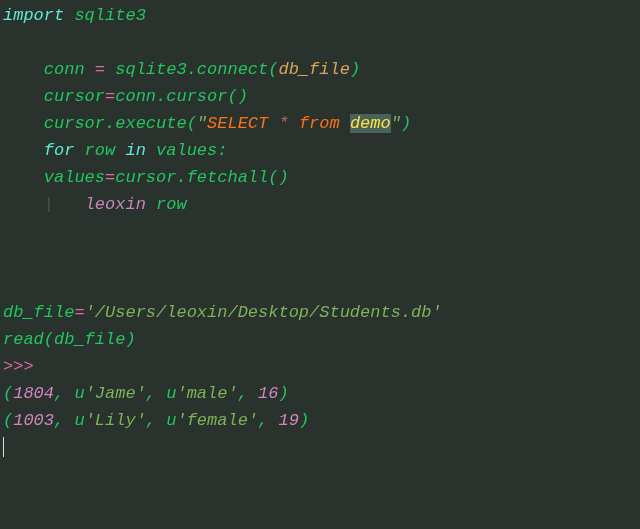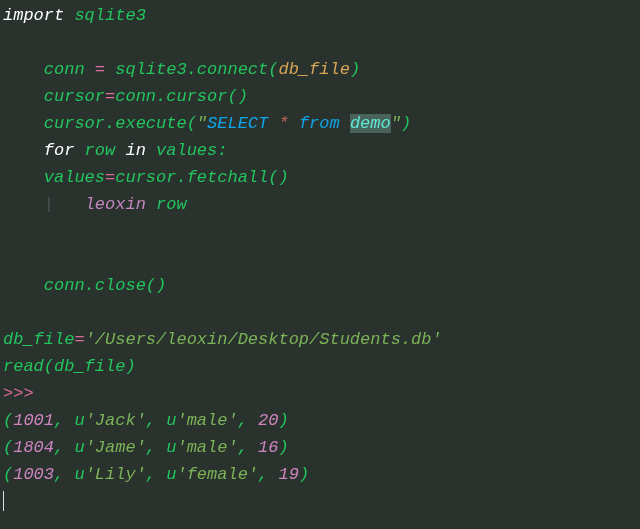--- a/index.html
+++ b/index.html
@@ -1,28 +1,28 @@
 <!DOCTYPE html>
 <html><head>
   <meta charset="utf-8">
   <style>
     body{margin:0;width:640px;height:529px;background:#2a322e;font-family:Monaco,Consolas,'Courier New',monospace;font-size:17px;line-height:27px;font-style:italic;overflow:hidden}
     .code-area{padding:2px 3px;position:relative}
     .ln{white-space:pre;height:27px}
     .tok{display:inline}
-    .c-kw{color:#ffffff}
+    .c-kw{color:#5eead4}
     .c-kw2{color:#c586c0}
     .c-fn{color:#4dc5a3}
     .c-par{color:#d8a657}
     .c-var{color:#22c55e}
     .c-op{color:#e06b9f}
     .c-str{color:#7bb357}
-    .c-sqlkw{color:#0ea5e9}
+    .c-sqlkw{color:#f97316}
     .c-sqlstar{color:#c0655a}
-    .c-sqltbl{color:#5eead4;background:#4a635a}
+    .c-sqltbl{color:#fde047;background:#4a635a}
     .c-num{color:#cf85c0}
     .c-pr{color:#e06b9f}
     .indent-guide{color:#4a524e}
     .cursor{display:inline-block;width:1px;height:20px;background:#ddd;vertical-align:text-bottom}
   </style>
 </head>
 <body>
 
 <div class="code-area">
 
@@ -40,31 +40,29 @@
 <div class="ln"><span class="tok">    </span><span class="tok c-kw">for</span><span class="tok c-var"> row </span><span class="tok c-kw">in</span><span class="tok c-var"> values:</span></div>
 
 <div class="ln"><span class="tok">    </span><span class="tok c-var">values</span><span class="tok c-op">=</span><span class="tok c-var">cursor.fetchall()</span></div>
 
 <div class="ln"><span class="tok">    </span><span class="tok indent-guide">|   </span><span class="tok c-kw2">leoxin</span><span class="tok c-var"> row</span></div>
 
 <div class="ln"></div>
 
 <div class="ln"><span class="tok">    </span></div>
 
-<div class="ln"><span class="tok">    </span><span class="tok c-var">conn.close()</span></div>
 
 <div class="ln"></div>
 
 <div class="ln"><span class="tok c-var">db_file</span><span class="tok c-op">=</span><span class="tok c-str">'/Users/leoxin/Desktop/Students.db'</span></div>
 
 <div class="ln"><span class="tok c-var">read(db_file)</span></div>
 
 <div class="ln"><span class="tok c-pr">&gt;&gt;&gt;</span></div>
 
-<div class="ln"><span class="tok c-var">(</span><span class="tok c-num">1001</span><span class="tok c-var">, u</span><span class="tok c-str">'Jack'</span><span class="tok c-var">, u</span><span class="tok c-str">'male'</span><span class="tok c-var">, </span><span class="tok c-num">20</span><span class="tok c-var">)</span></div>
 
 <div class="ln"><span class="tok c-var">(</span><span class="tok c-num">1804</span><span class="tok c-var">, u</span><span class="tok c-str">'Jame'</span><span class="tok c-var">, u</span><span class="tok c-str">'male'</span><span class="tok c-var">, </span><span class="tok c-num">16</span><span class="tok c-var">)</span></div>
 
 <div class="ln"><span class="tok c-var">(</span><span class="tok c-num">1003</span><span class="tok c-var">, u</span><span class="tok c-str">'Lily'</span><span class="tok c-var">, u</span><span class="tok c-str">'female'</span><span class="tok c-var">, </span><span class="tok c-num">19</span><span class="tok c-var">)</span></div>
 
 <div class="ln"><span class="cursor"></span></div>
 
 </div>
 
 </body></html>

